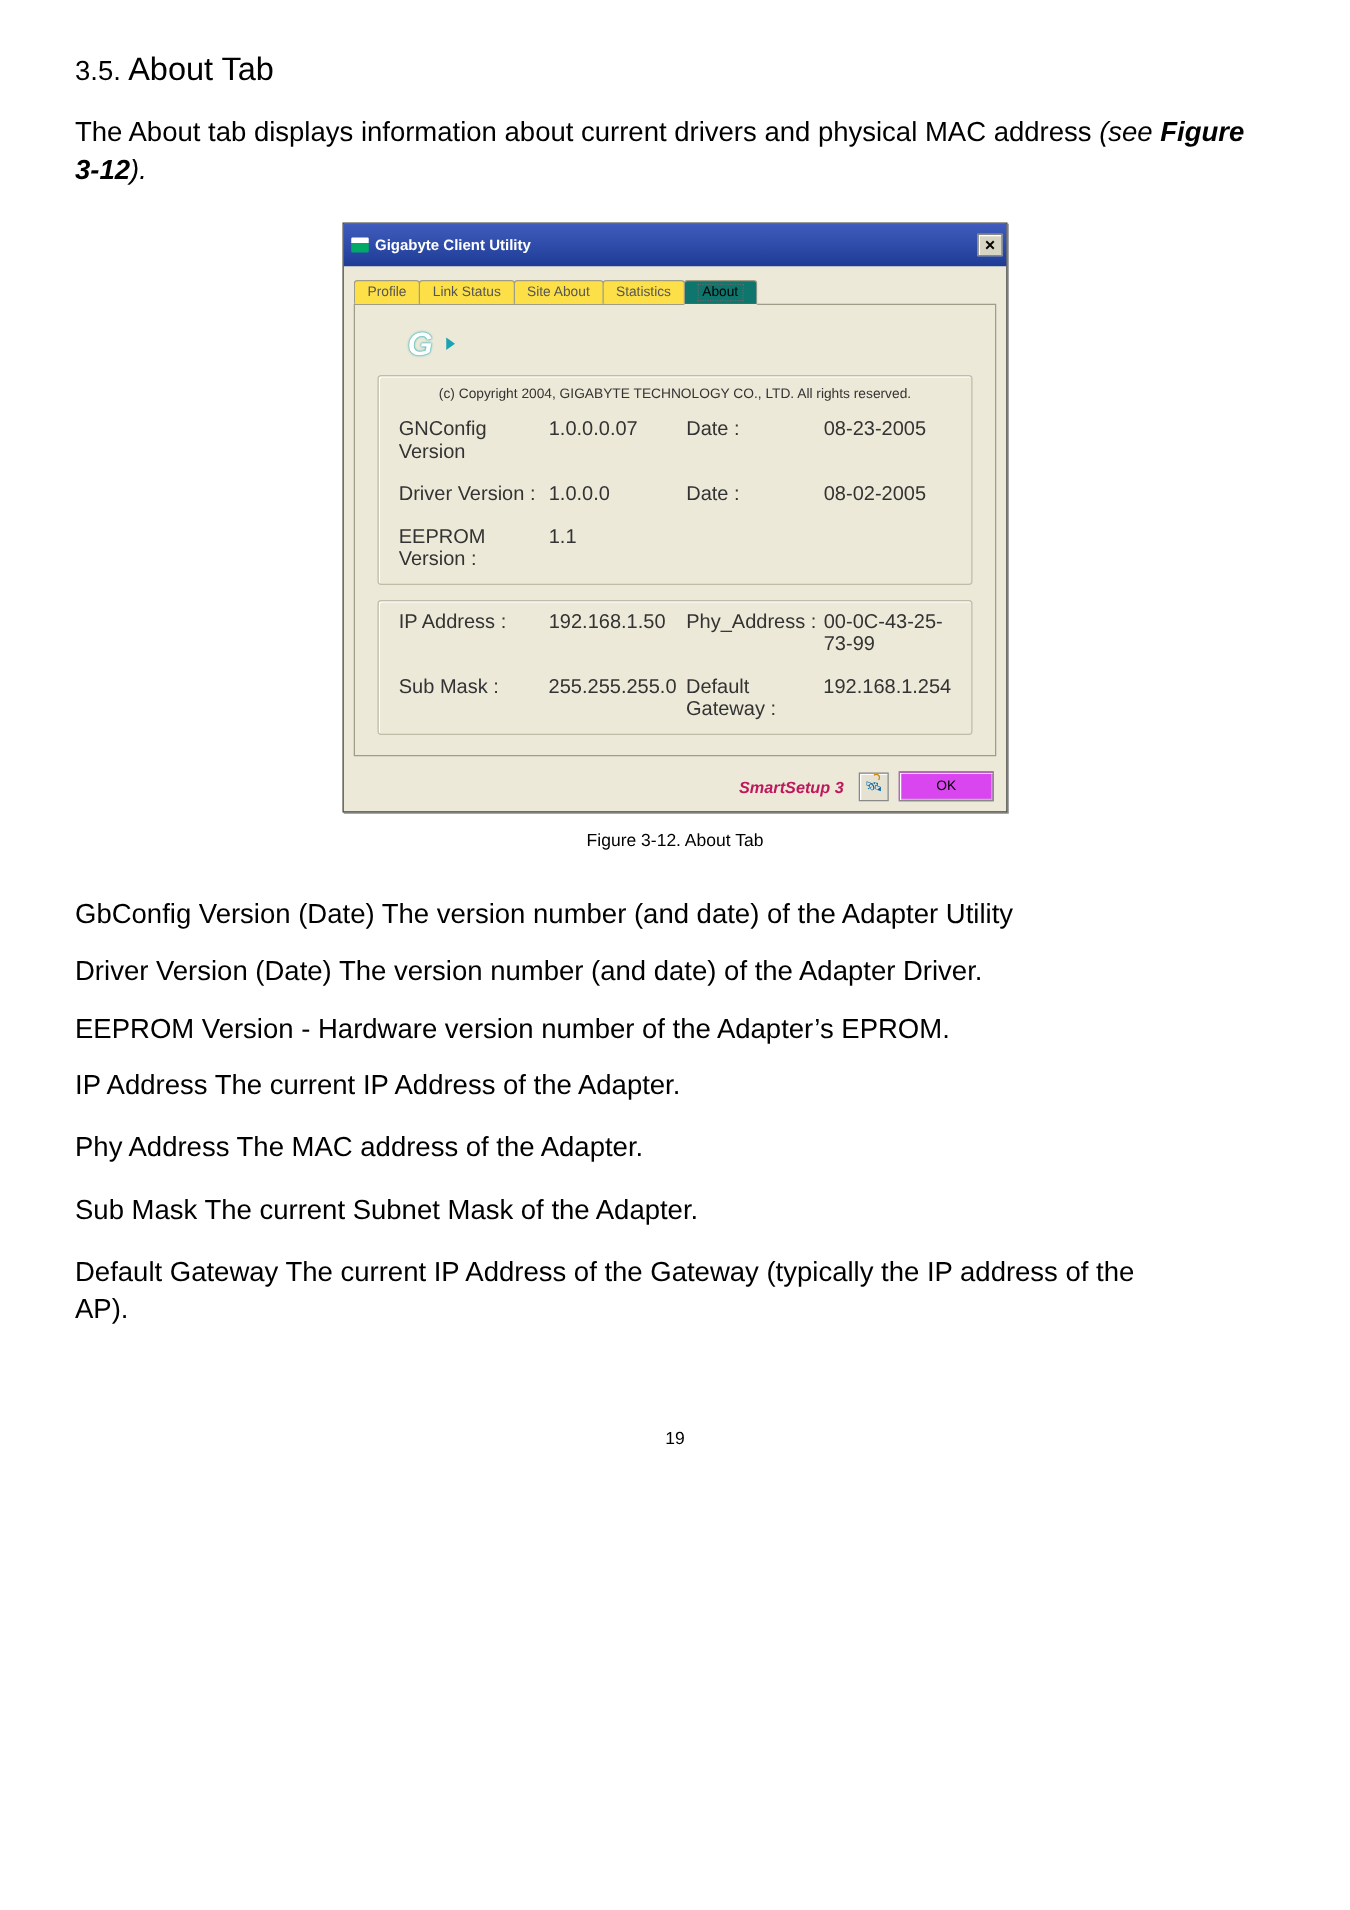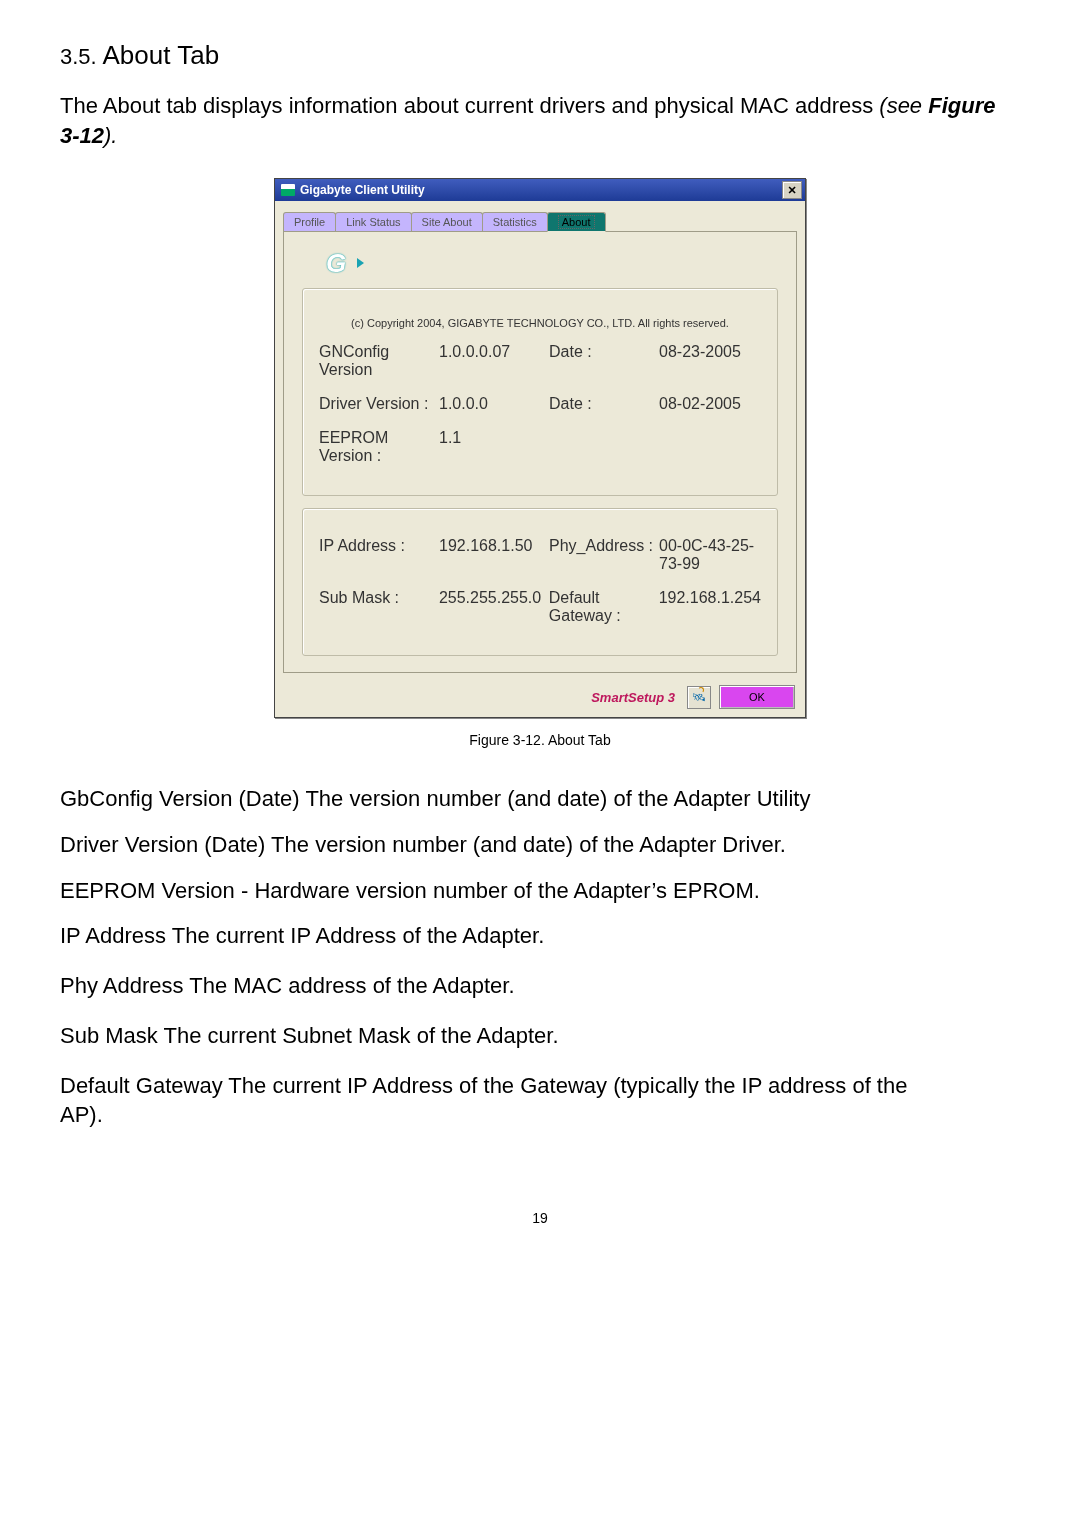--- a/index.html
+++ b/index.html
@@ -42,21 +42,21 @@
   }
   .dialog {
     width: 530px;
     background: #ECE9D8;
     border: 1px solid #444;
     box-shadow: 1px 1px 0 #888;
     font-family: Tahoma, Arial, sans-serif;
     font-size: 11px;
   }
   .titlebar {
-    height: 22px;
+    height: 34px;
     background: linear-gradient(#405DBE, #1E3B96);
     color: #fff;
     display: flex;
     align-items: center;
     padding: 0 3px 0 6px;
     justify-content: space-between;
   }
   .titlebar .t-left {
     display: flex;
     align-items: center;
@@ -90,21 +90,21 @@
     display: flex;
     align-items: flex-end;
     padding: 8px 8px 0 8px;
     gap: 0;
     height: 22px;
   }
   .tab-item {
     padding: 3px 10px;
     border: 1px solid #9f9c88;
     border-bottom: none;
-    background: #c4b5fd;
+    background: #fde047;
     position: relative;
     font-size: 11px;
     color: #555;
     margin-right: -1px;
     border-top-left-radius: 3px;
     border-top-right-radius: 3px;
   }
   .tab-item.active {
     background: #0f766e;
     color: #000;
@@ -144,21 +144,21 @@
     top: 10px;
     width: 0; height: 0;
     border-left: 7px solid #19a3b3;
     border-top: 5px solid transparent;
     border-bottom: 5px solid transparent;
   }
 
   .group {
     border: 1px solid #bfbca8;
     border-radius: 3px;
-    padding: 28px 16px;
+    padding: 8px 16px;
     margin-bottom: 12px;
     box-shadow: inset 1px 1px 0 #fff;
   }
   .copy {
     text-align: center;
     color: #333;
     margin-bottom: 14px;
     font-size: 11px;
   }
   .row {

